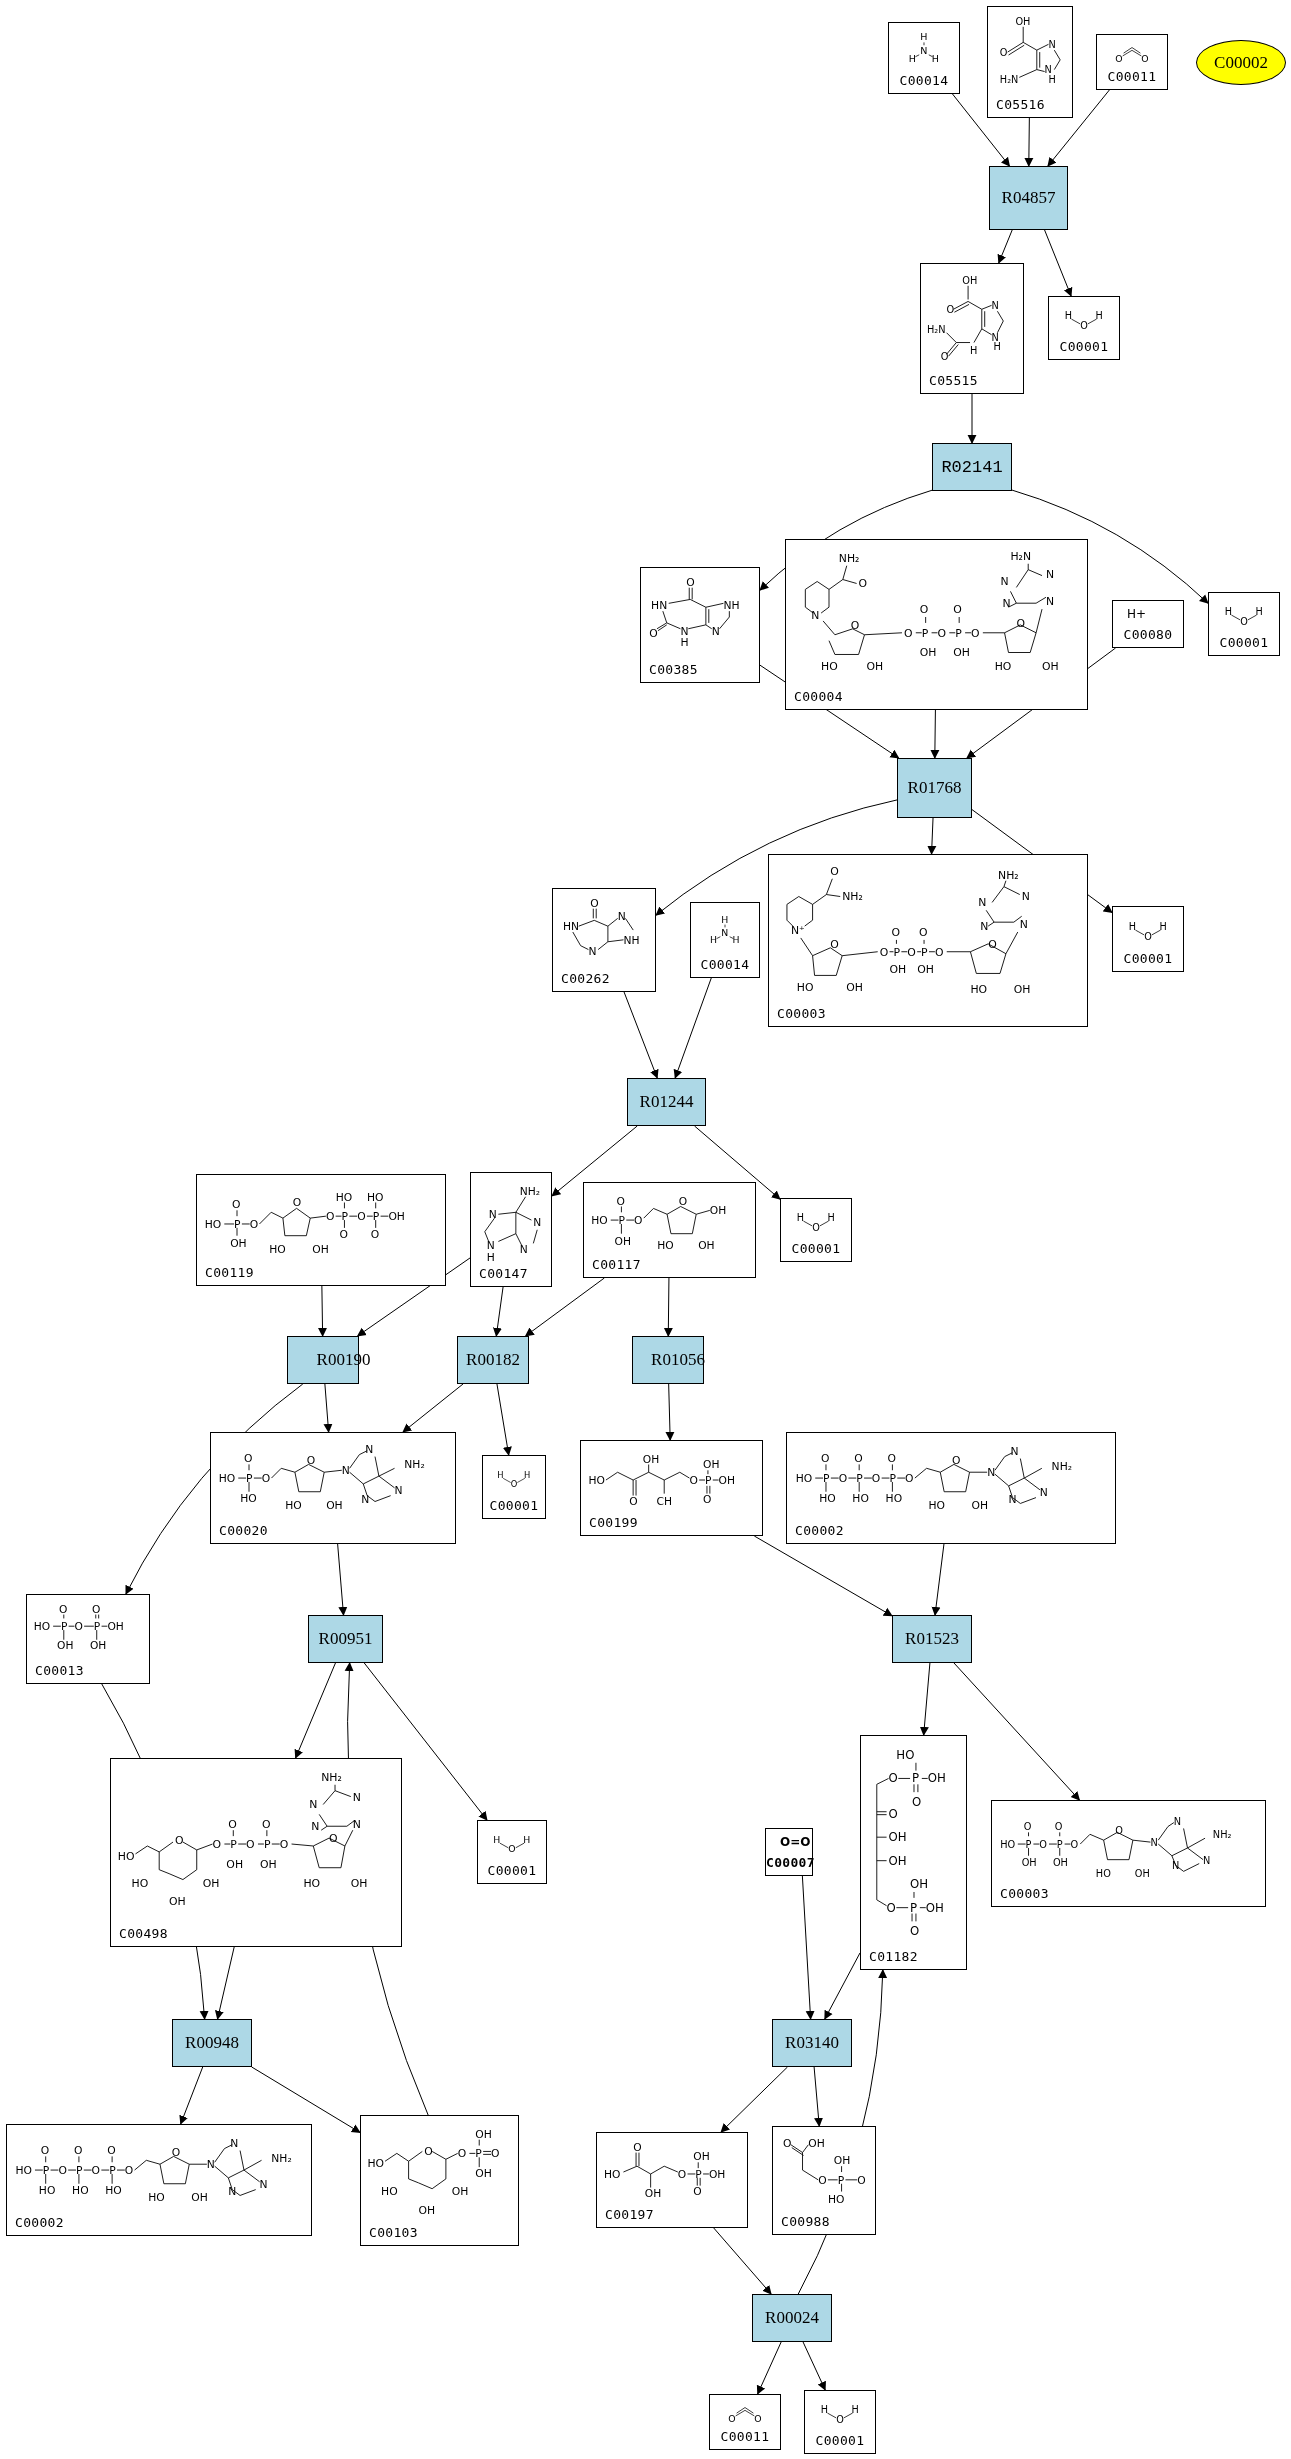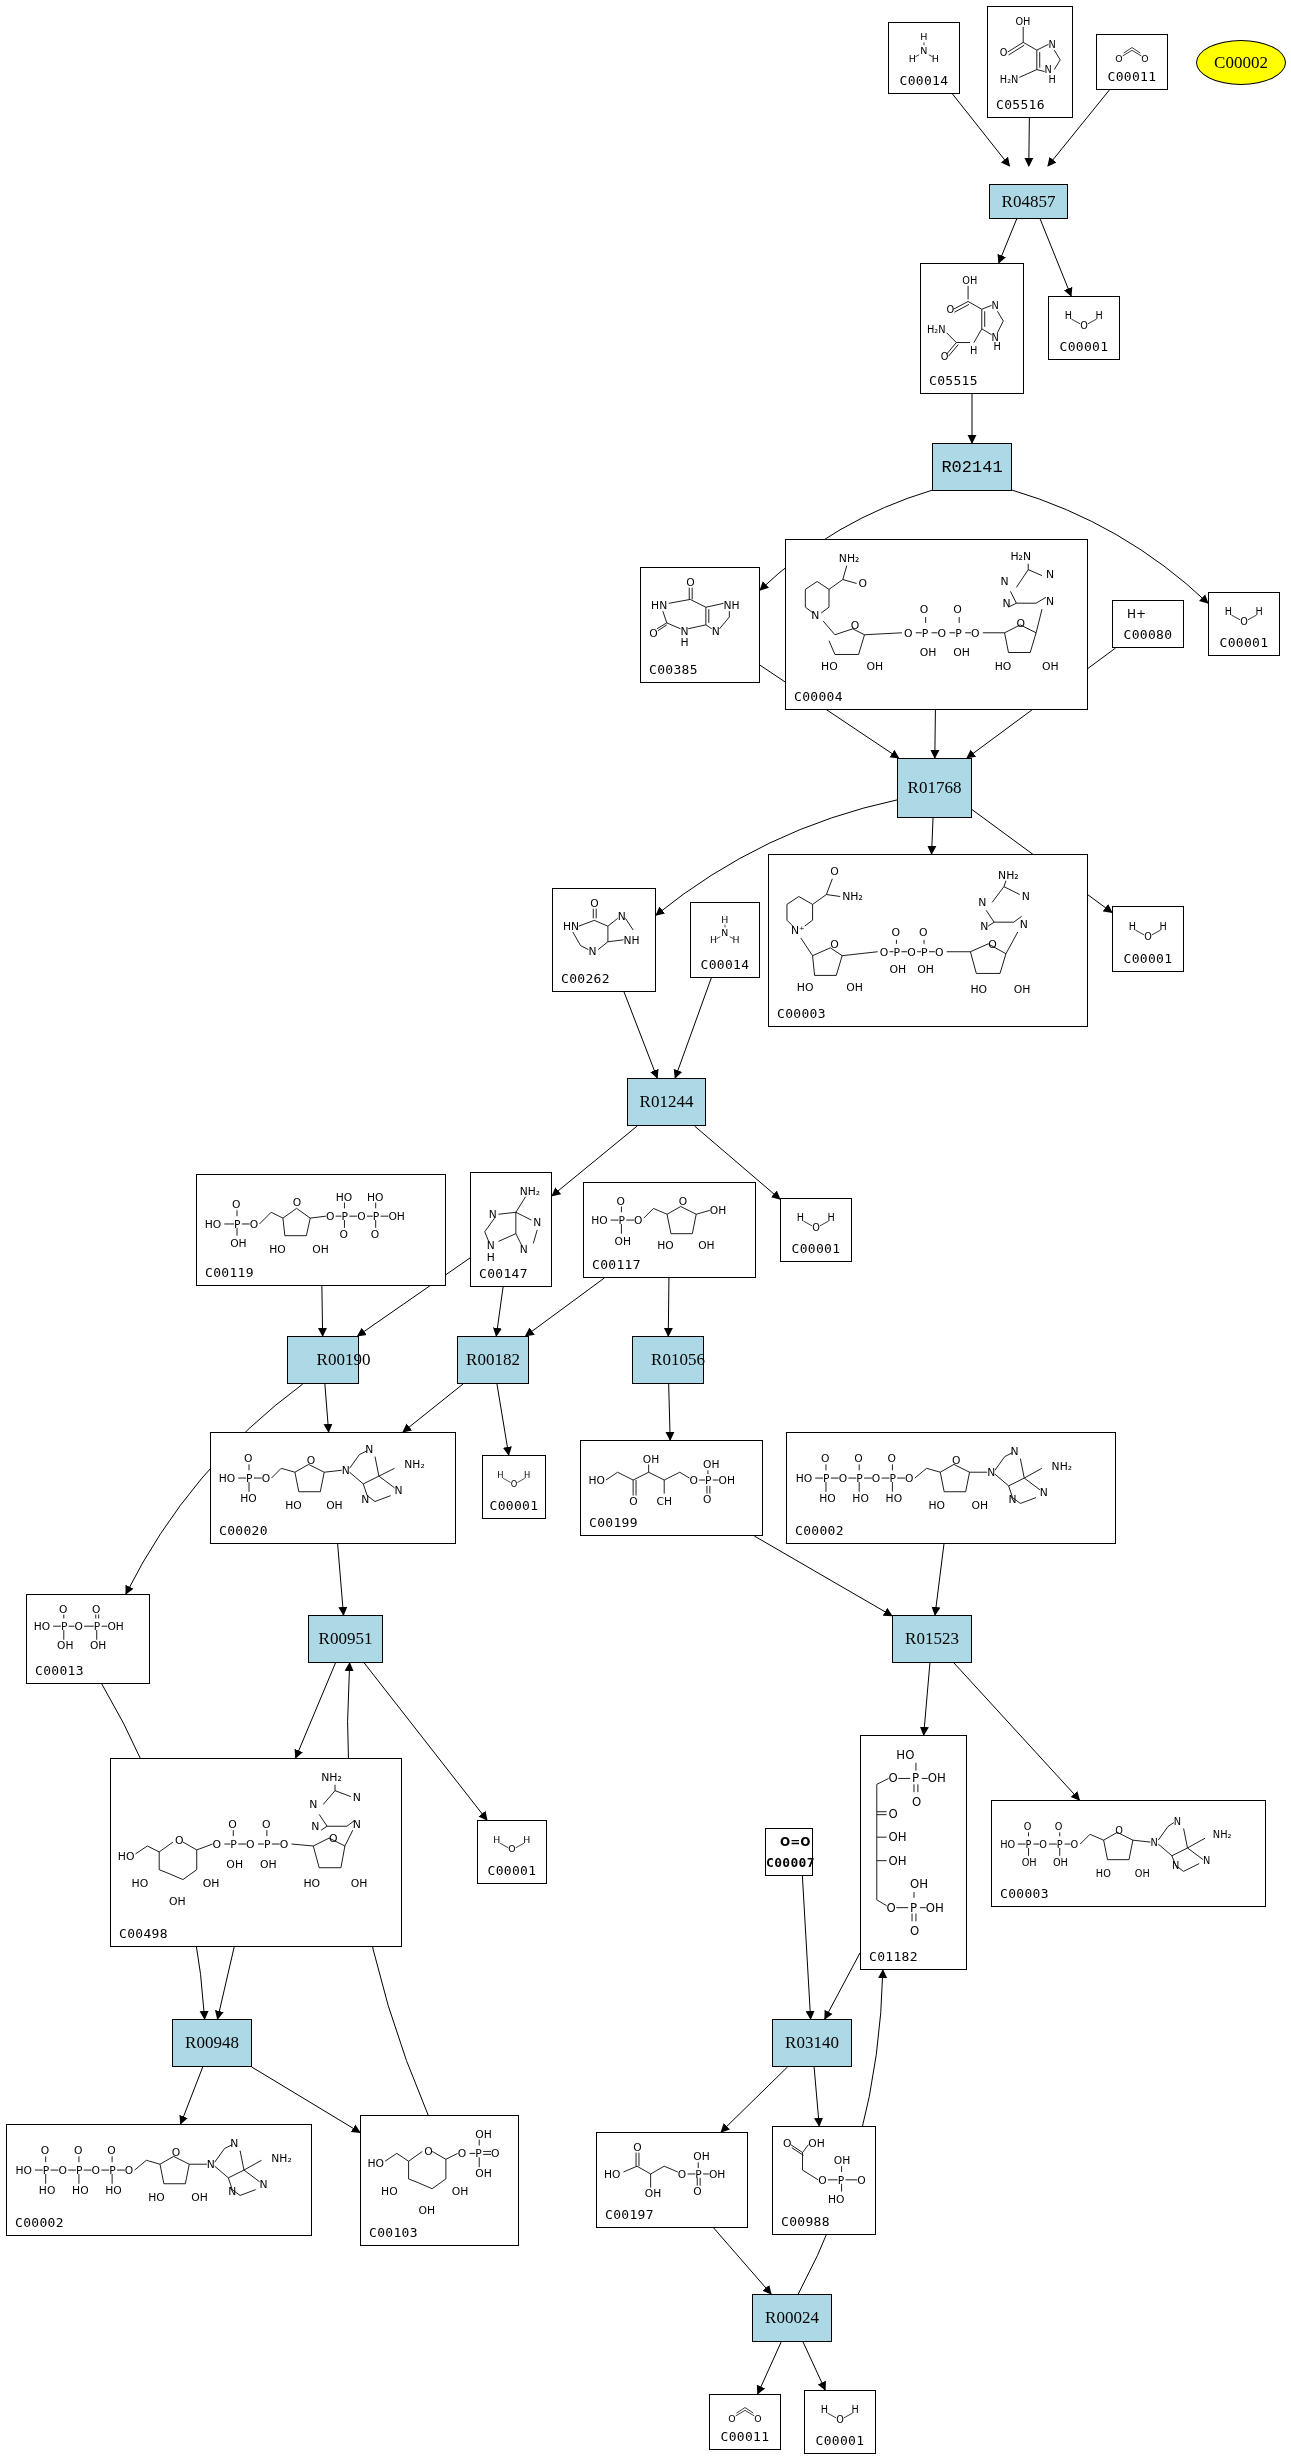--- a/index.html
+++ b/index.html
@@ -71,21 +71,21 @@
       <path d="M814.0945454545455,2067 L819.2436363636364,2126" fill="none" stroke="#000000" stroke-width="1" marker-end="url(#arrow)"></path>
       <path d="M713.7391304347826,2228 L771.1304347826087,2294" fill="none" stroke="#000000" stroke-width="1" marker-end="url(#arrow)"></path>
       <path d="M798.2642320085929,2294 Q879.4277980665951,2142.1480558539206 882.8313641245973,1970" fill="none" stroke="#000000" stroke-width="1" marker-end="url(#arrow)"></path>
       <path d="M781.1538461538462,2342 L757.6538461538462,2394" fill="none" stroke="#000000" stroke-width="1" marker-end="url(#arrow)"></path>
       <path d="M803.0769230769231,2342 L825.2307692307693,2390" fill="none" stroke="#000000" stroke-width="1" marker-end="url(#arrow)"></path>
     </g>
 </svg>
 
 <div class="node ellipse" style="left:1196px;top:40px;width:90px;height:45px;">C00002</div>
 
-<div class="node reaction" id="n-R04857" style="left:989px;top:184px;width:79px;height:35px;">R04857</div>
+<div class="node reaction" id="n-R04857" style="left:989px;top:166px;width:79px;height:64px;">R04857</div>
 <div class="node reaction" id="n-R02141" style="left:932px;top:443px;width:80px;height:48px;font-family:Liberation Mono, monospace;">R02141</div>
 <div class="node reaction" id="n-R01768" style="left:897px;top:758px;width:75px;height:60px;">R01768</div>
 <div class="node reaction" id="n-R01244" style="left:627px;top:1078px;width:79px;height:48px;">R01244</div>
 <div class="node reaction" id="n-R00190" style="left:287px;top:1336px;width:72px;height:48px;padding-left:41px;">R00190</div>
 <div class="node reaction" id="n-R00182" style="left:457px;top:1336px;width:72px;height:48px;">R00182</div>
 <div class="node reaction" id="n-R01056" style="left:632px;top:1336px;width:72px;height:48px;padding-left:20px;">R01056</div>
 <div class="node reaction" id="n-R00951" style="left:308px;top:1615px;width:75px;height:48px;">R00951</div>
 <div class="node reaction" id="n-R01523" style="left:892px;top:1615px;width:80px;height:48px;">R01523</div>
 <div class="node reaction" id="n-R00948" style="left:172px;top:2019px;width:80px;height:48px;">R00948</div>
 <div class="node reaction" id="n-R03140" style="left:772px;top:2019px;width:80px;height:48px;text-align:center;">R03140</div>

